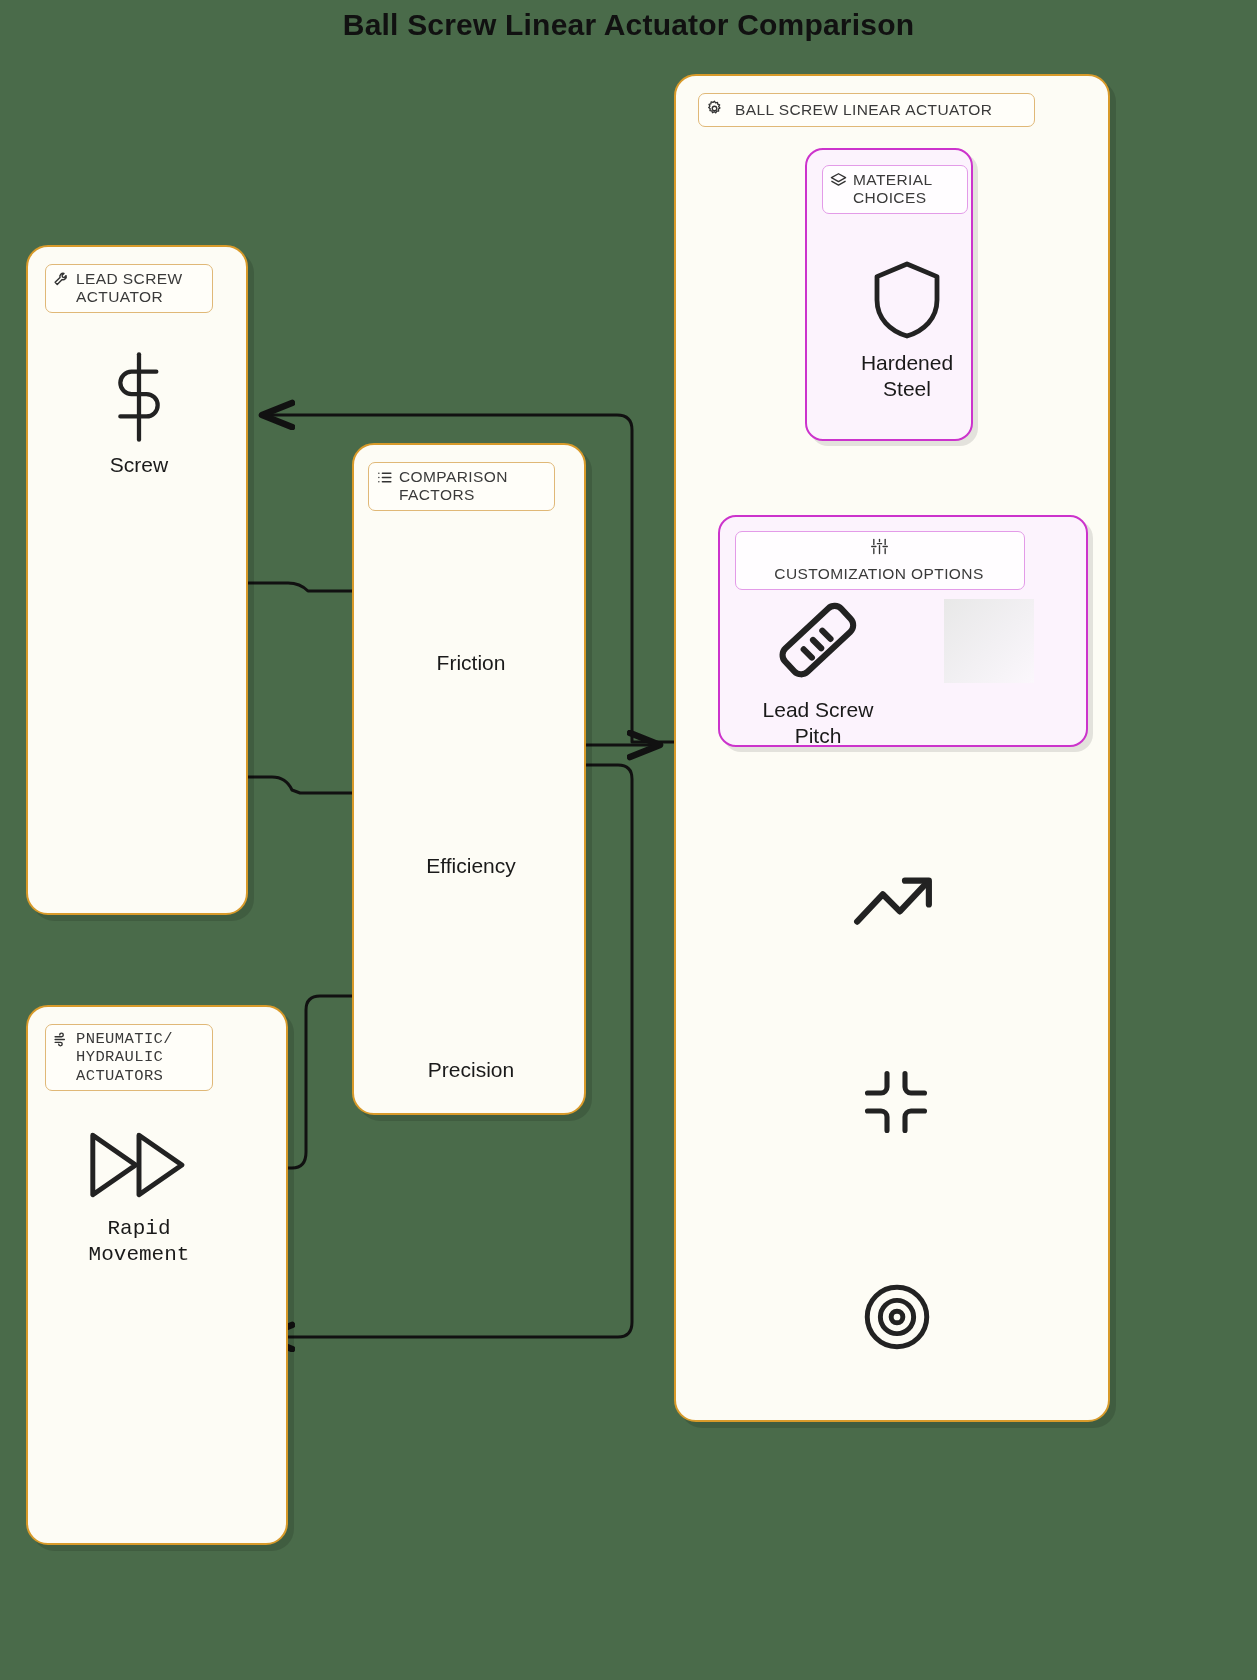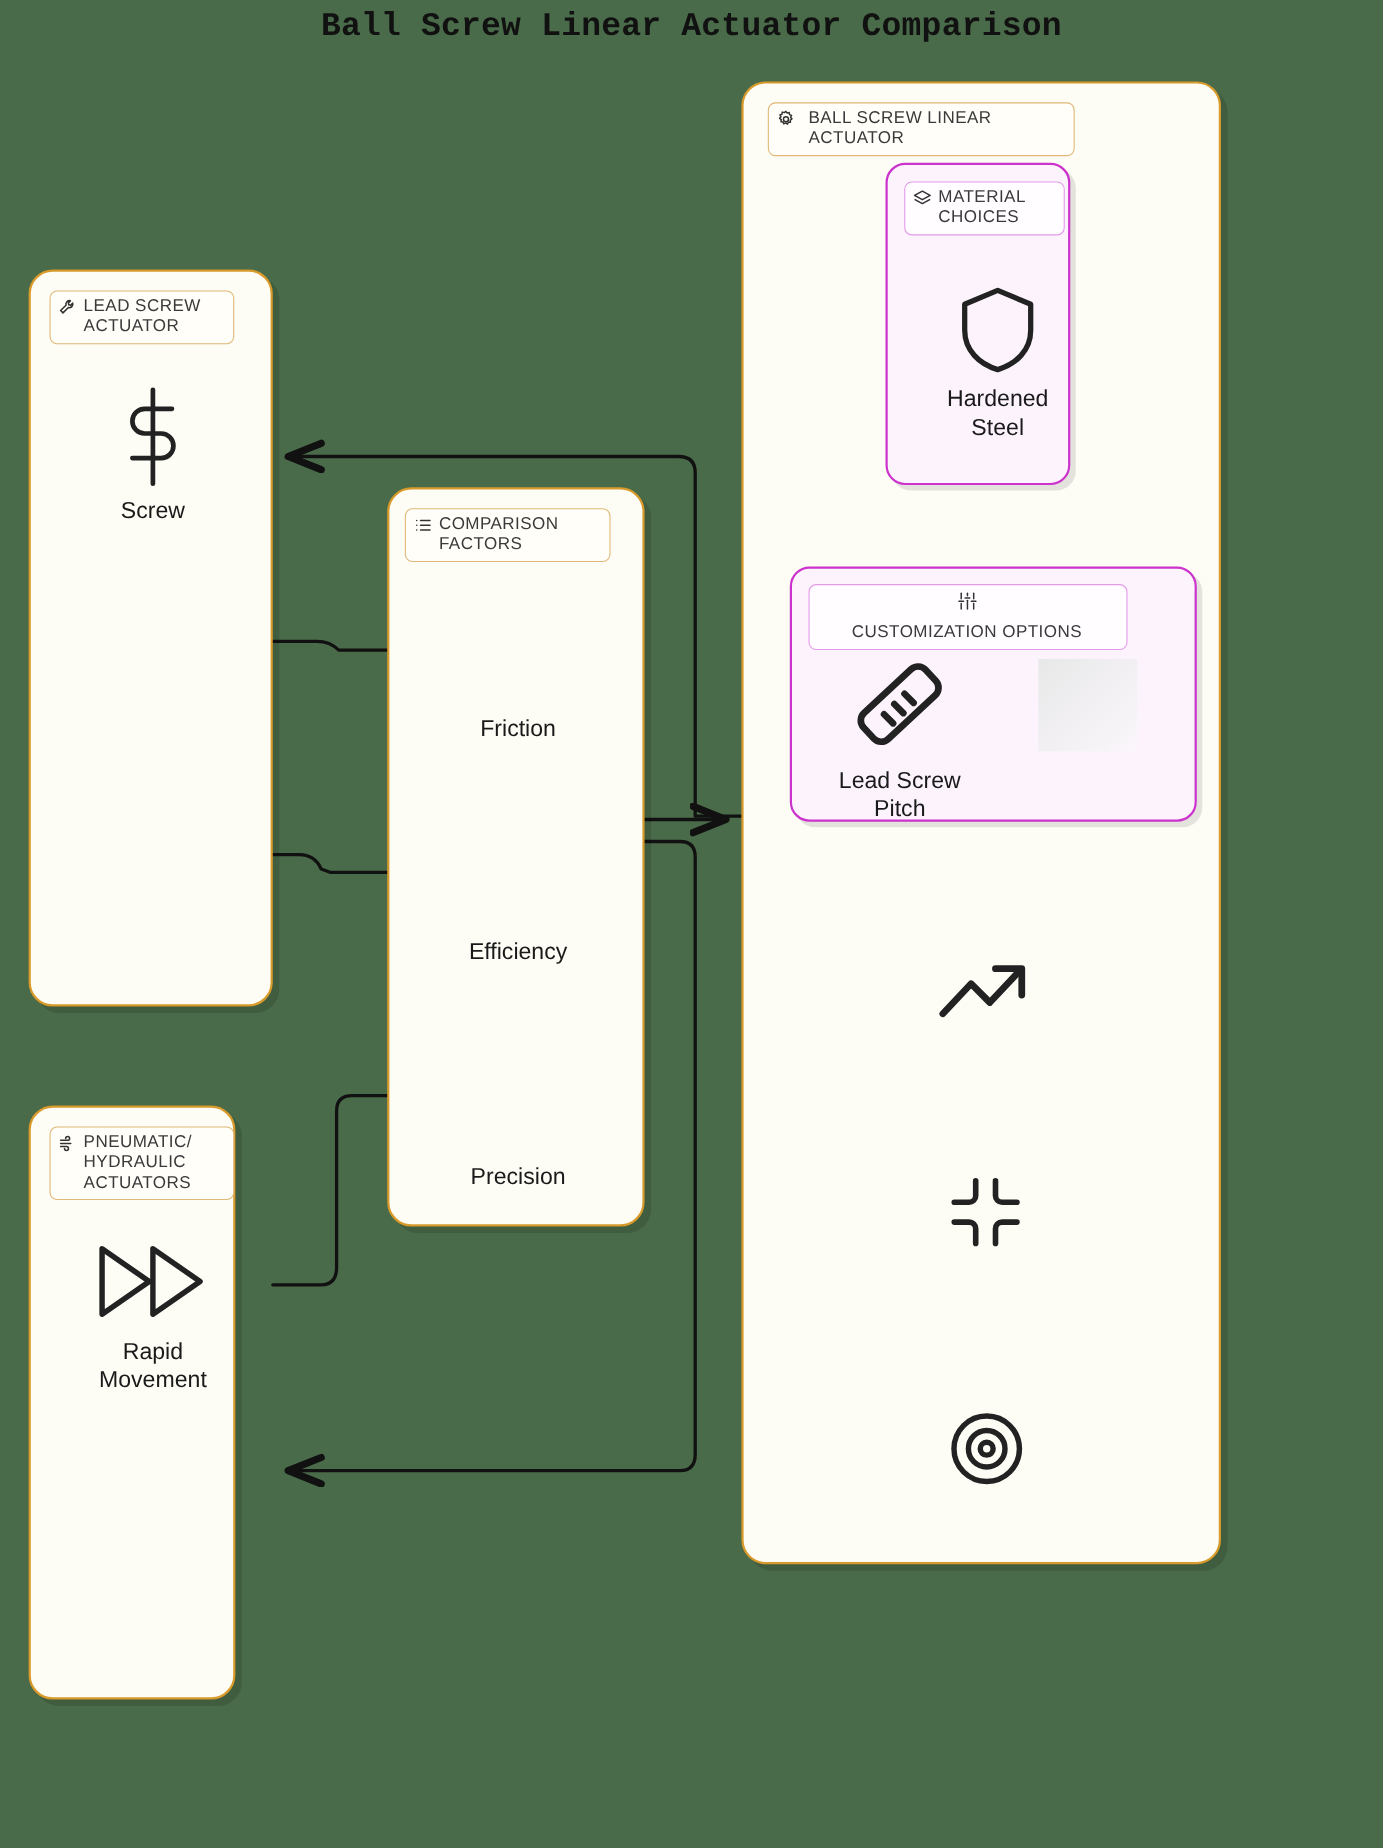--- a/index.html
+++ b/index.html
@@ -4,21 +4,21 @@
 <style>
   html,body{margin:0;padding:0;}
   body{
     width:1257px;height:1680px;position:relative;
     background:#4a6b4a;
     font-family:"Liberation Sans", sans-serif;
     overflow:hidden;
   }
   #page-title{
     position:absolute;top:8px;left:0;width:1257px;text-align:center;
-    font-size:30px;font-weight:bold;color:#111;letter-spacing:.2px;font-family:Liberation Mono, monospace;
+    font-size:30px;font-weight:bold;color:#111;letter-spacing:.2px;
   }
 
   
   .card{
     position:absolute;
     background:#fdfcf5;
     border:2.5px solid #d89a2a;
     border-radius:22px;
     box-shadow:6px 6px 0 rgba(0,0,0,.13);
     box-sizing:border-box;
@@ -96,21 +96,21 @@
 
   <span class="glyph" style="left:79px;top:100px;">
     <svg width="64" height="100" viewBox="0 0 24 34" fill="none" stroke="#222" stroke-width="1.6" stroke-linecap="round">
       <line x1="12" y1="1" x2="12" y2="33"></line>
       <path d="M18.5 7.5H9.2a4.2 4.2 0 0 0 0 8.4h5.6a4.2 4.2 0 0 1 0 8.4H5"></path>
     </svg>
   </span>
   <div class="cap" style="left:0;top:205px;width:222px;">Screw</div>
 </div>
 
-<div class="card" style="left:26px;top:1005px;width:188px;height:540px;">
+<div class="card" style="left:26px;top:1005px;width:262px;height:540px;font-family:Liberation Mono, monospace;">
   <div class="chip" style="left:17px;top:17px;width:168px;">
     <span class="chip-ico">
       <svg width="17" height="17" viewBox="0 0 24 24" fill="none" stroke="#333" stroke-width="2" stroke-linecap="round" stroke-linejoin="round">
         <path d="M3 8h9a2.5 2.5 0 1 0-2.5-2.5"></path>
         <path d="M3 12h13"></path>
         <path d="M3 16h7.5a2.5 2.5 0 1 1-2.5 2.5"></path>
       </svg>
     </span>
     <span class="chip-txt">PNEUMATIC/
 HYDRAULIC
@@ -142,21 +142,21 @@
     <span class="chip-txt">COMPARISON
 FACTORS</span>
   </div>
 
   <div class="cap" style="left:0;top:205px;width:234px;">Friction</div>
   <div class="cap" style="left:0;top:408px;width:234px;">Efficiency</div>
   <div class="cap" style="left:0;top:612px;width:234px;">Precision</div>
 </div>
 
 <div class="card" style="left:674px;top:74px;width:436px;height:1348px;">
-  <div class="chip" style="left:22px;top:17px;width:279px;align-items:flex-start;gap:12px;">
+  <div class="chip" style="left:22px;top:17px;width:337px;align-items:center;gap:12px;">
     <span class="chip-ico">
       <svg width="17" height="17" viewBox="0 0 24 24" fill="none" stroke="#333" stroke-width="1.9" stroke-linejoin="round">
         <circle cx="12" cy="12" r="3.2"></circle>
         <path d="M12 1.8l1.6 2.2 2.6-.7.4 2.7 2.6.9-1.3 2.4 1.8 2-2.2 1.6.3 2.7-2.7.1-1.2 2.4-2.2-1.5-2.4 1.3-1-2.5-2.7-.4.4-2.7-2.2-1.6 1.8-2-1.3-2.4 2.6-.9.4-2.7 2.6.7z"></path>
       </svg>
     </span>
     <span class="chip-txt">BALL SCREW LINEAR ACTUATOR</span>
   </div>
 
   <div class="card purple" style="left:129px;top:72px;width:168px;height:293px;box-shadow:5px 5px 0 rgba(0,0,0,.1);">

